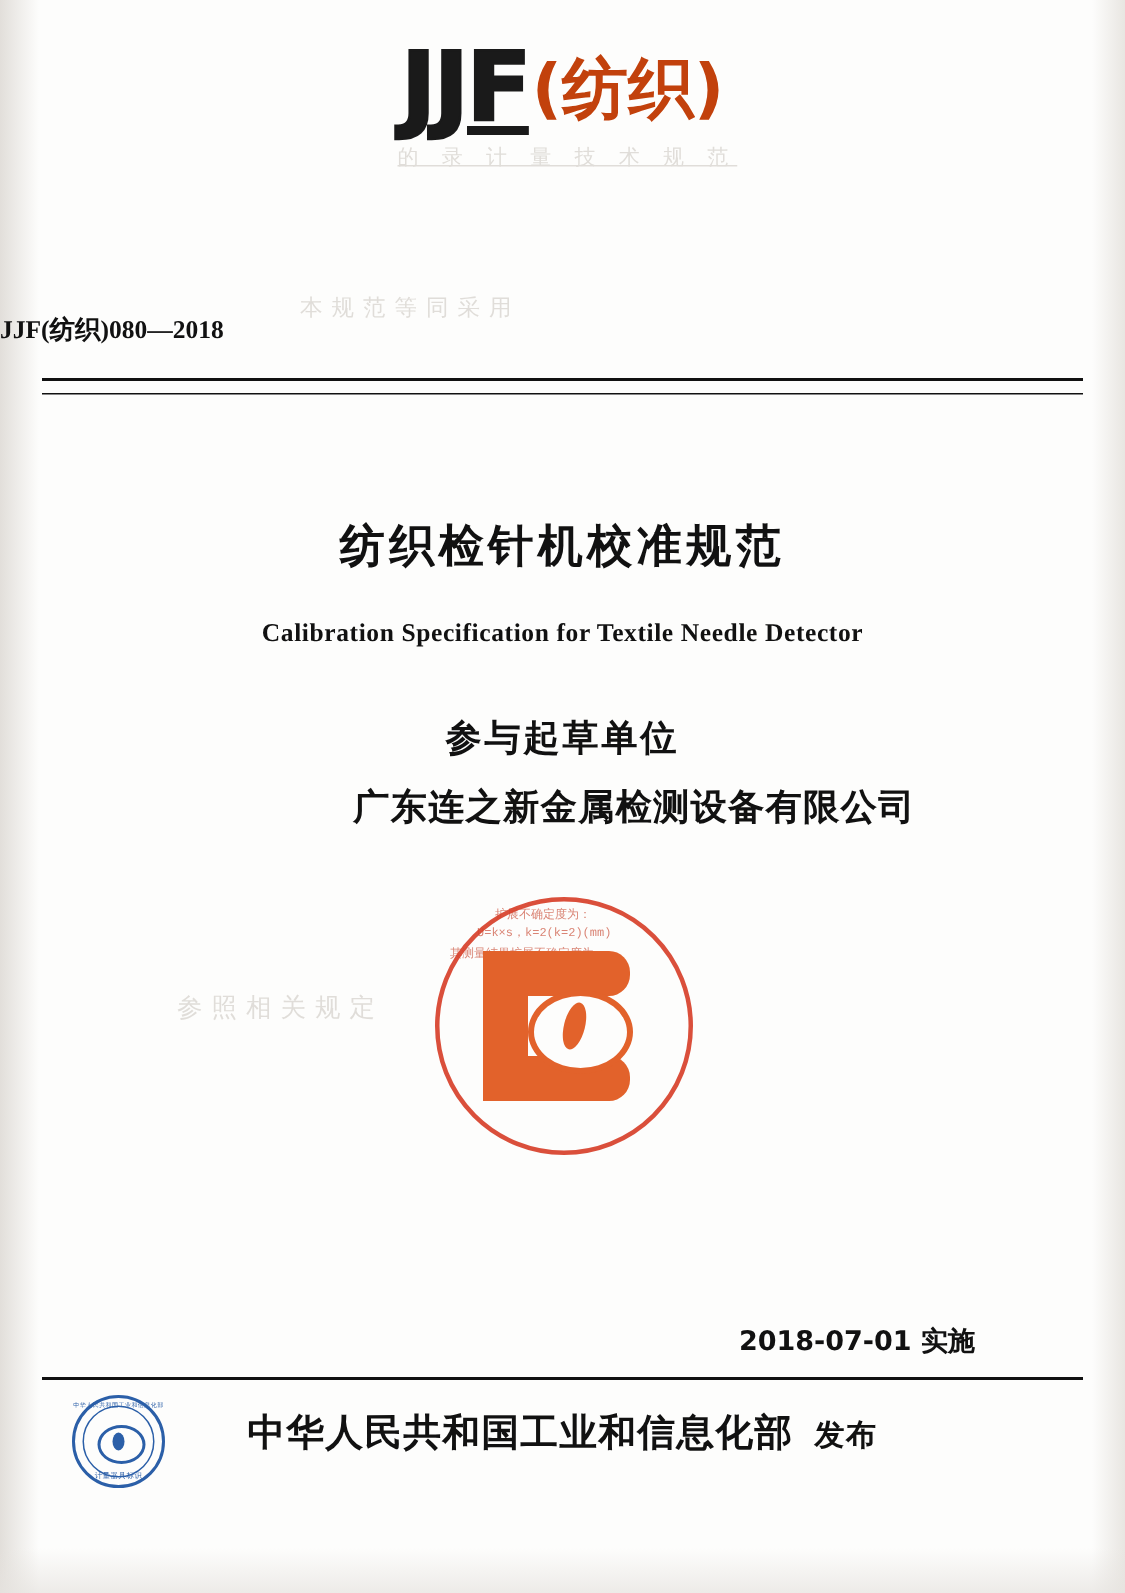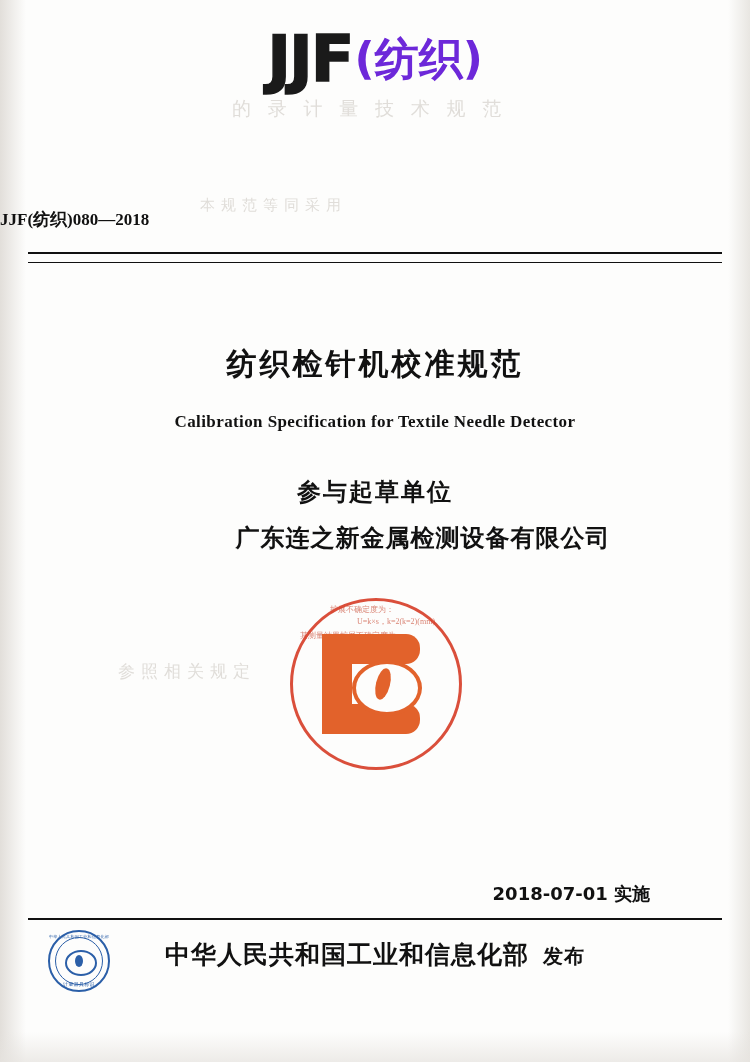--- a/index.html
+++ b/index.html
@@ -74,25 +74,26 @@
     white-space: nowrap;
   }
   .jjf-letters {
     font-family: "DejaVu Sans", sans-serif;
     font-weight: bold;
     font-size: 64px;
     letter-spacing: -2px;
     color: #1a1a1a;
     -webkit-text-stroke: 1.5px #1a1a1a;
     vertical-align: middle;
+    text-decoration: underline;
   }
   .jjf-paren {
     font-size: 44px;
     font-weight: bold;
-    color: #6d28d9;
+    color: #c2410c;
     vertical-align: middle;
     margin-left: 2px;
     font-family: "DejaVu Sans", sans-serif;
   }
 
   .std-title {
     position: absolute;
     top: 132px;
     width: 100%;
     text-align: center;
@@ -236,21 +237,21 @@
     background: #e2622b;
     border-radius: 50%;
     transform: rotate(14deg);
   }
 
   
   .red-note {
     position: absolute;
     color: #d4705e;
     font-size: 8px;
-    font-family: Liberation Serif, serif;
+    font-family: Liberation Mono, monospace;
     white-space: nowrap;
     opacity: .85;
     pointer-events: none;
     user-select: none;
   }
 
   
   .date-issue {
     position: absolute;
     top: 882px;
@@ -353,21 +354,21 @@
 </style>
 </head>
 <body>
 
 <div id="page">
 
   <div class="scan-shade-left"></div>
   <div class="scan-shade-right"></div>
   <div class="scan-shade-bottom"></div>
 
-  <div class="ghost" style="top:96px; left:232px; font-size:19px;">的 录 计 量 技 术 规 范</div>
+  <div class="ghost" style="top:96px; left:265px; font-size:14px;text-decoration:underline;">的 录 计 量 技 术 规 范</div>
   <div class="ghost" style="top:196px; left:200px; font-size:15px;">本规范等同采用</div>
   <div class="ghost" style="top:660px; left:118px; font-size:17px;">参照相关规定</div>
 
   <div class="masthead">
     <span class="jjf-wrap">
       <span class="jjf-letters">JJF</span><span class="jjf-paren">(纺织)</span>
     </span>
   </div>
 
   <div class="std-number">JJF(纺织)080—2018</div>
@@ -375,21 +376,21 @@
   <div class="rule-top"></div>
   <div class="rule-top-thin"></div>
 
   <div class="doc-title-cn">纺织检针机校准规范</div>
   <div class="doc-title-en">Calibration Specification for Textile Needle Detector</div>
 
   <div class="drafter-label">参与起草单位</div>
   <div class="drafter-name">广东连之新金属检测设备有限公司</div>
 
   <div class="red-note" style="left:330px; top:604px;">扩展不确定度为：</div>
-  <div class="red-note" style="left:318px; top:616px;margin-left:39px;">U=k×s，k=2(k=2)(mm)</div>
+  <div class="red-note" style="left:318px; top:616px;">U=k×s，k=2(k=2)(mm)</div>
   <div class="red-note" style="left:300px; top:630px;">其测量结果扩展不确定度为：</div>
   <div class="red-note" style="left:330px; top:644px;">U=2(mm)，k=2。</div>
 
   <div class="seal">
     <div class="seal-ring"></div>
     <div class="seal-inner">
       <div class="logo-left"></div>
       <div class="logo-top"></div>
       <div class="logo-bottom"></div>
       <div class="logo-eye"></div>

